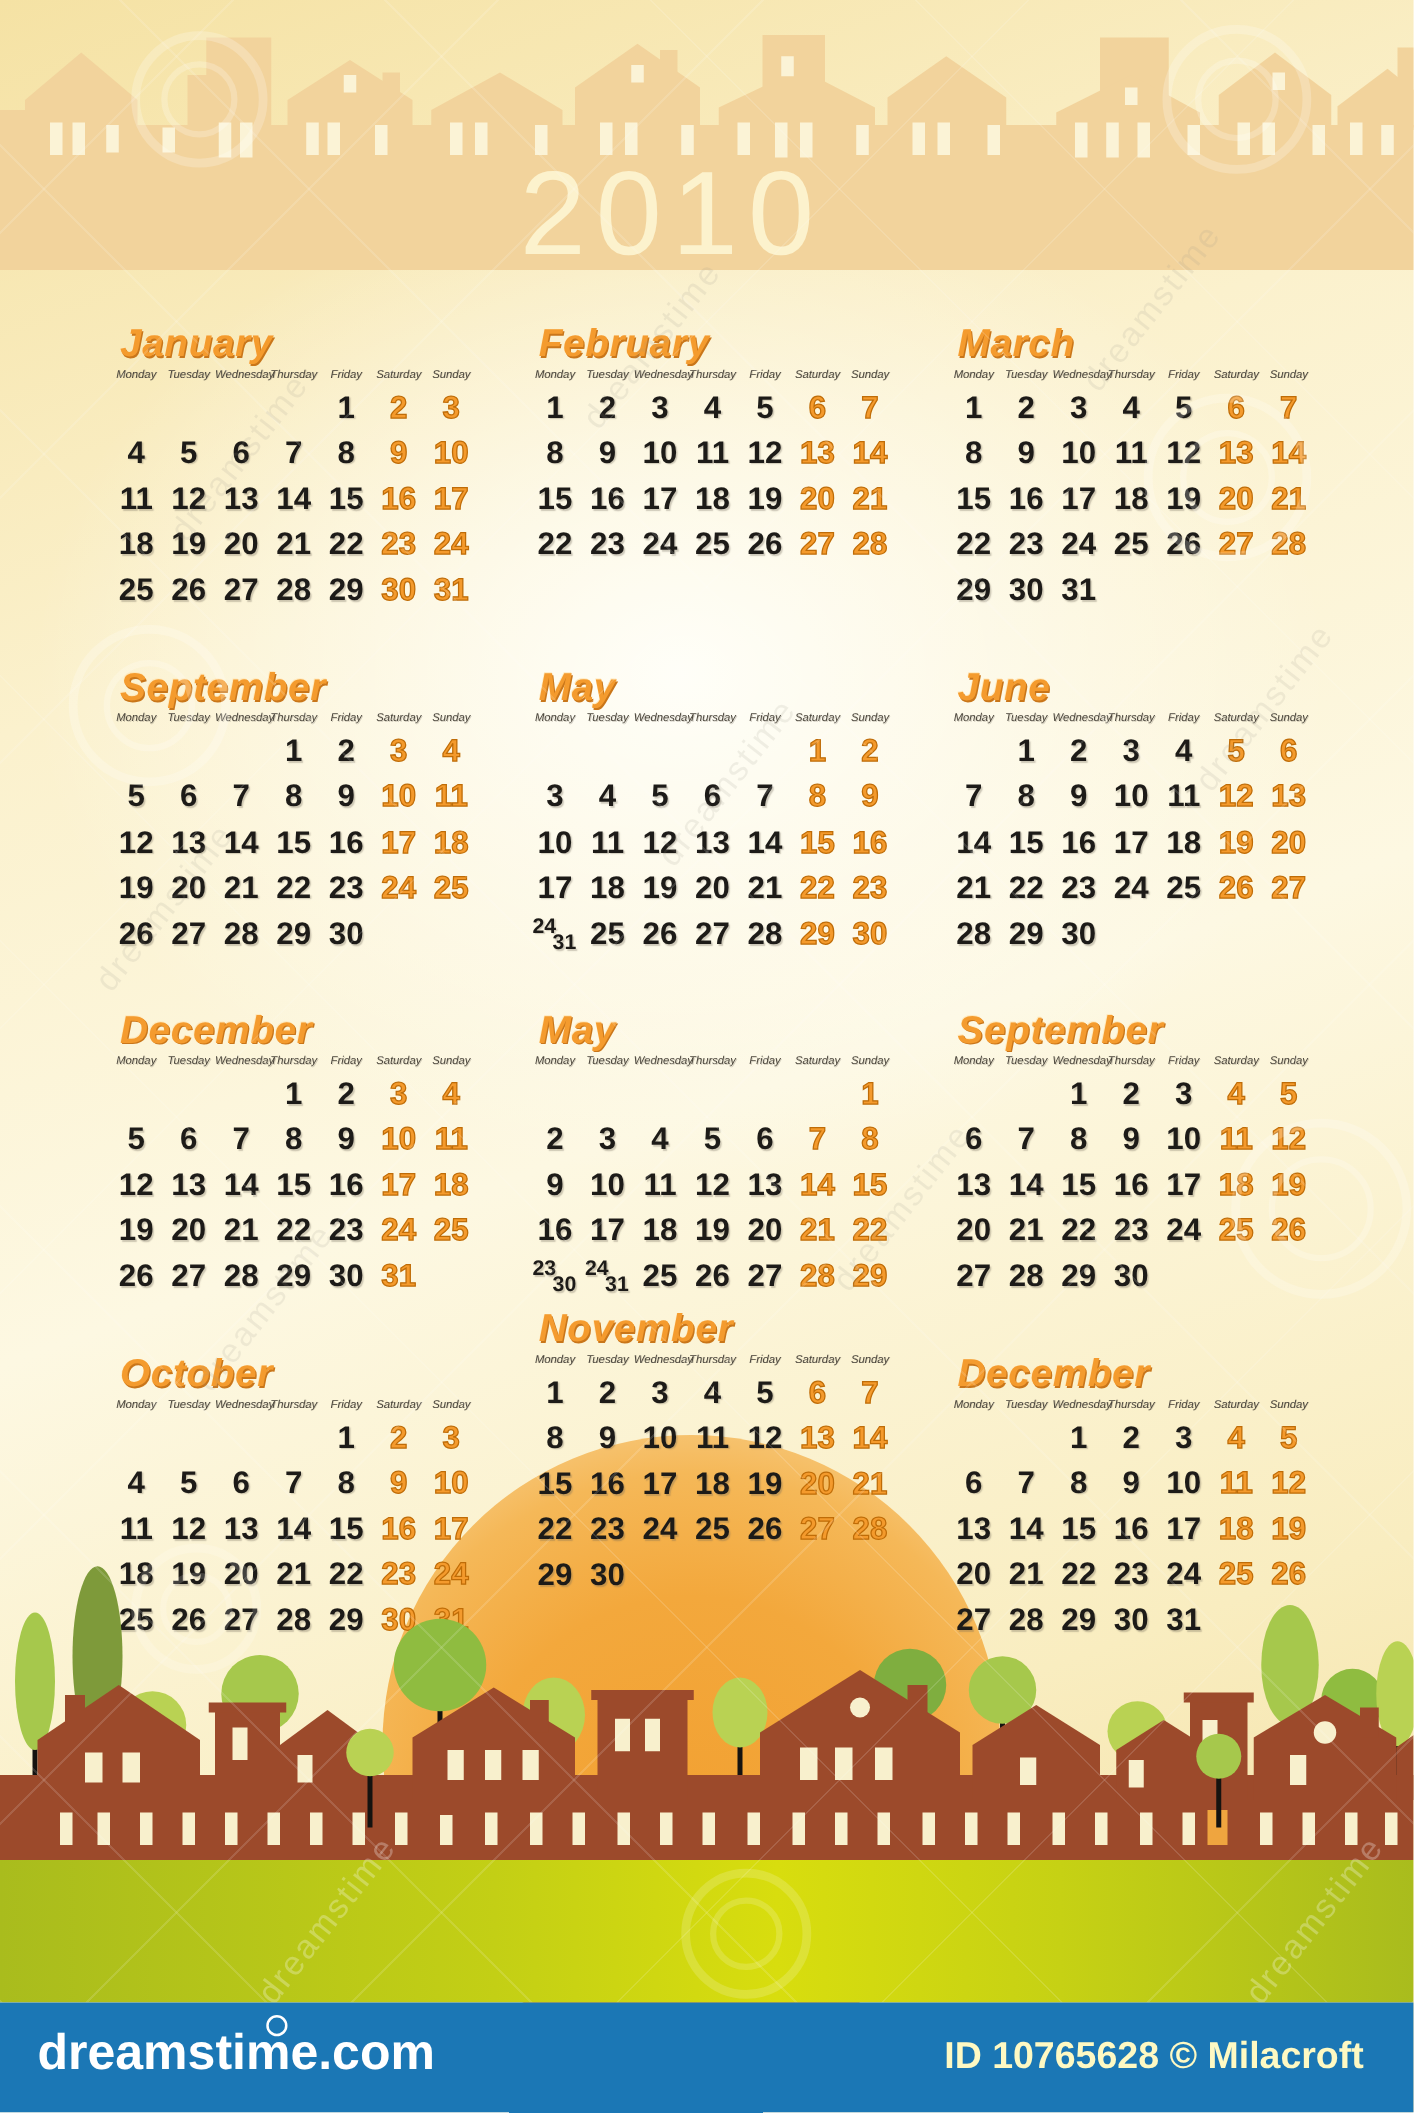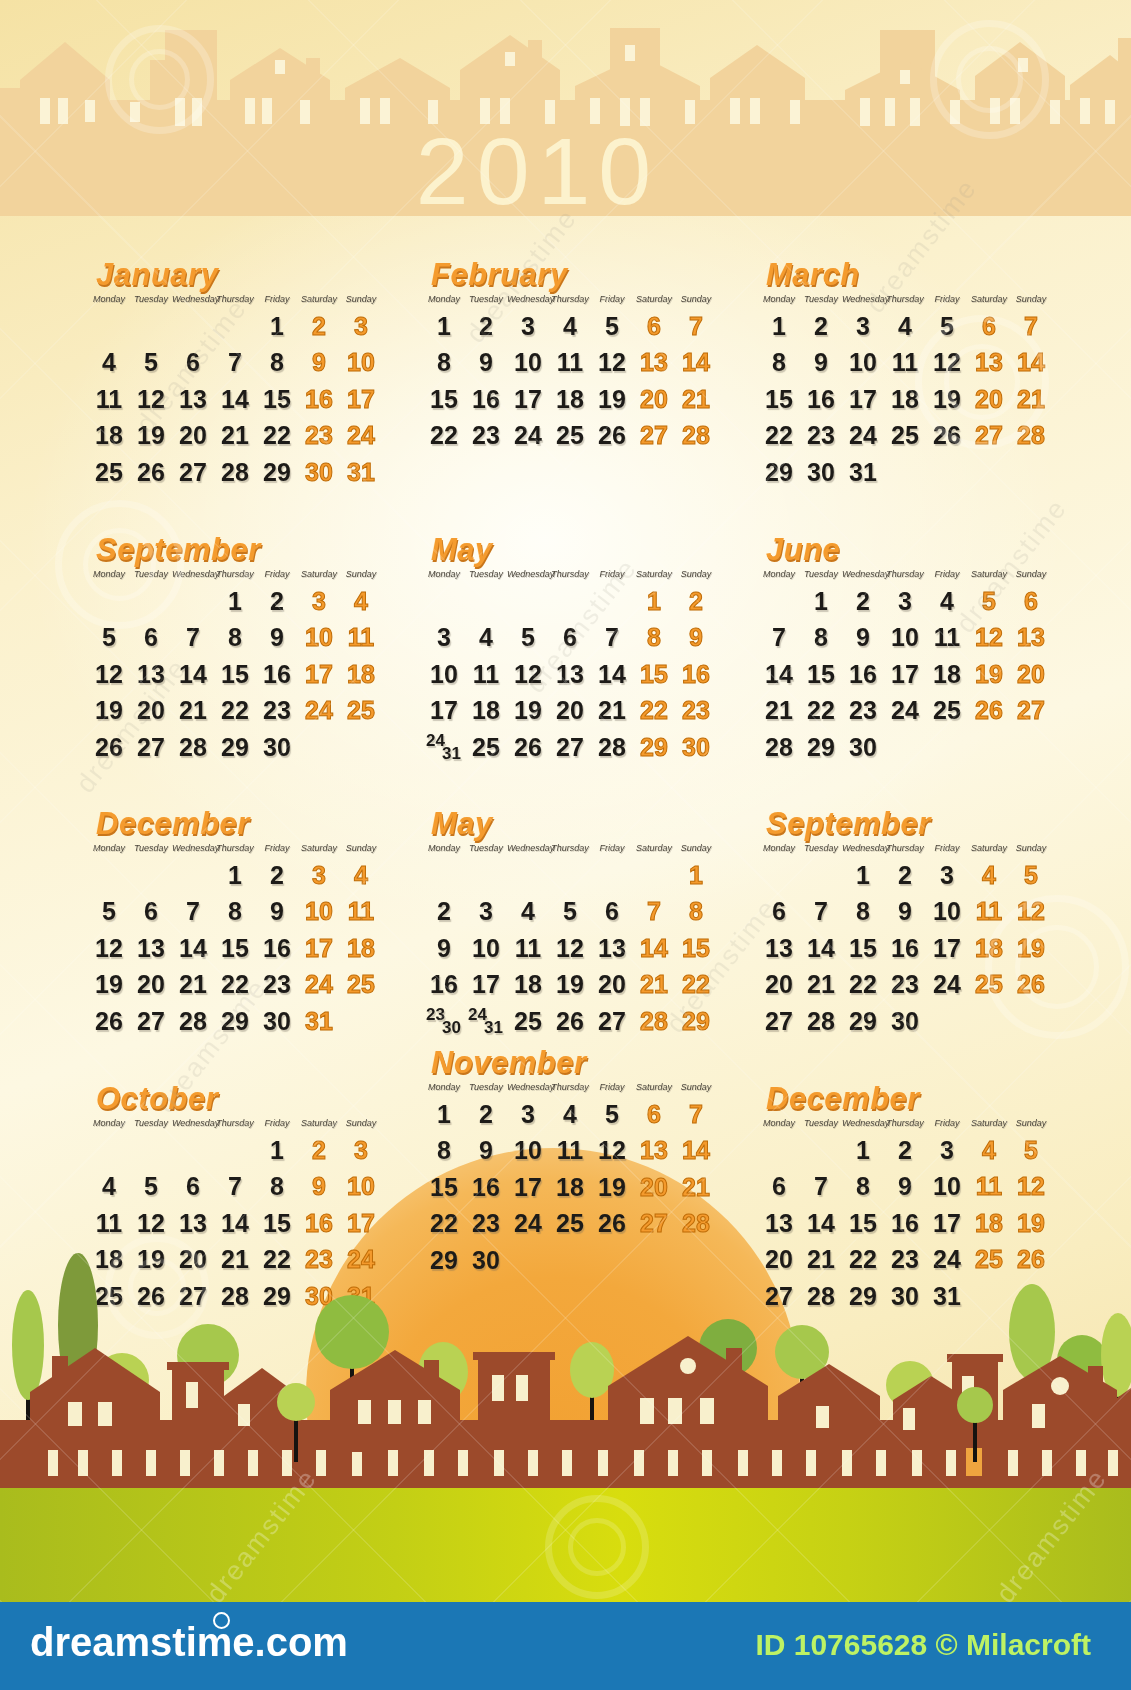--- a/index.html
+++ b/index.html
@@ -83,21 +83,21 @@
   .logo {
     position:absolute; left:30px; top:18px;
     font-size:40px; font-weight:bold; color:#ffffff; letter-spacing:0px;
   }
   .logo-ring {
     position:absolute; left:213px; top:10px; width:13px; height:13px;
     border:2.5px solid #ffffff; border-radius:50%;
   }
   .credit {
     position:absolute; right:40px; top:26px;
-    font-size:30px; font-weight:bold; color:#bef264;
+    font-size:30px; font-weight:bold; color:#fef9c3;
   }
 </style>
 </head>
 <body>
 
 <div id="page">
 
   <svg class="skyline" width="1131" height="216" viewBox="0 0 1131 216">
     <g fill="#f2d39c">
       <rect x="0" y="100" width="1131" height="116"></rect>

